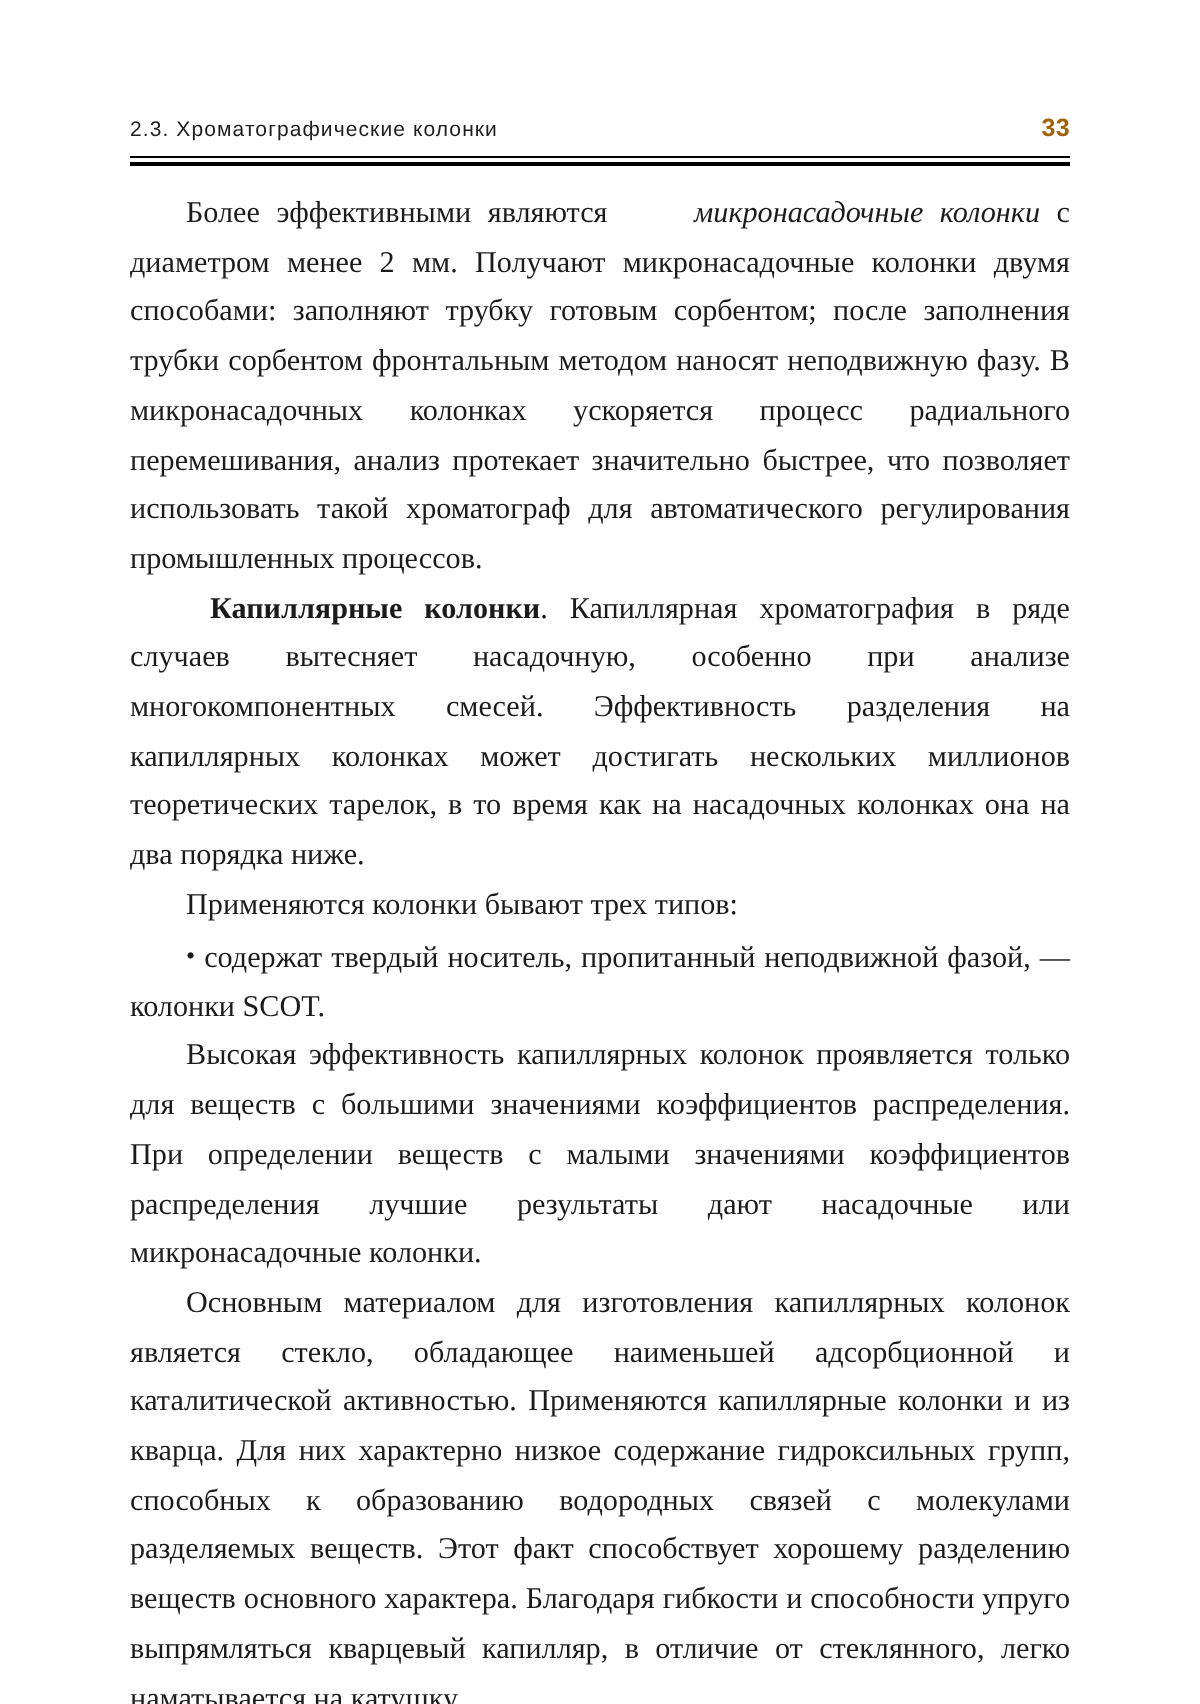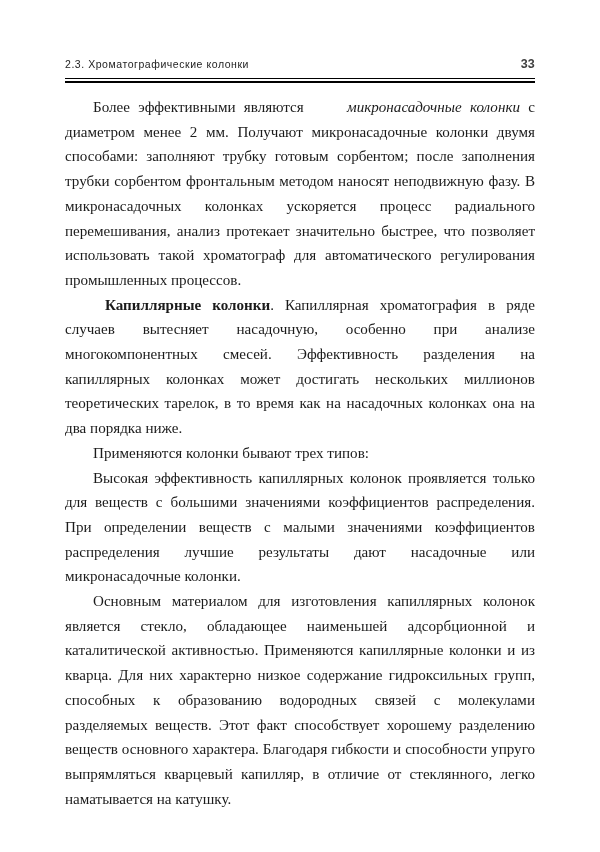--- a/index.html
+++ b/index.html
@@ -36,21 +36,21 @@
   .running-head-title {
     font-size: 10.5px;
     letter-spacing: 0.55px;
     color: #1d1d1d;
     white-space: nowrap;
   }
   .running-head-folio {
     font-size: 12.5px;
     font-weight: bold;
     letter-spacing: 0.2px;
-    color: #404040;
+    color: #a16207;
   }
 
   .head-rule {
     position: absolute;
     left: 65px;
     top: 78px;
     width: 470px;
   }
   .head-rule .rule-thin {
     height: 1px;
@@ -119,20 +119,21 @@
   <div class="body-col">
 
     <p><span>Более эффективными являются </span><i class="term">микронасадочные колонки</i><span> с диаметром менее 2 мм. Получают микронасадочные колонки двумя способами: заполняют трубку готовым сорбентом; после заполнения трубки сорбентом фронтальным методом наносят неподвижную фазу. В микронасадочных колонках ускоряется процесс радиального перемешивания, анализ протекает значительно быстрее, что позволяет использовать такой хроматограф для автоматического регулирования промышленных процессов.</span></p>
 
     <p><b class="run-in">Капиллярные колонки</b><span>. Капиллярная хроматография в ряде случаев вытесняет насадочную, особенно при анализе многокомпонентных смесей. Эффективность разделения на капиллярных колонках может достигать нескольких миллионов теоретических тарелок, в то время как на насадочных колонках она на два порядка ниже.</span></p>
 
     <p>Применяются колонки бывают трех типов:</p>
 
 
 
+    <p class="bullet-item"><span class="bullet-dot">•</span>&nbsp;<span>содержат твердый носитель, пропитанный неподвижной фазой, — колонки SCOT.</span></p>
 
     <p>Высокая эффективность капиллярных колонок проявляется только для веществ с большими значениями коэффициентов распределения. При определении веществ с малыми значениями коэффициентов распределения лучшие результаты дают насадочные или микронасадочные колонки.</p>
 
     <p>Основным материалом для изготовления капиллярных колонок является стекло, обладающее наименьшей адсорбционной и каталитической активностью. Применяются капиллярные колонки и из кварца. Для них характерно низкое содержание гидроксильных групп, способных к образованию водородных связей с молекулами разделяемых веществ. Этот факт способствует хорошему разделению веществ основного характера. Благодаря гибкости и способности упруго выпрямляться кварцевый капилляр, в отличие от стеклянного, легко наматывается на катушку.</p>
 
   </div>
 
 </div>
 
 </body></html>

